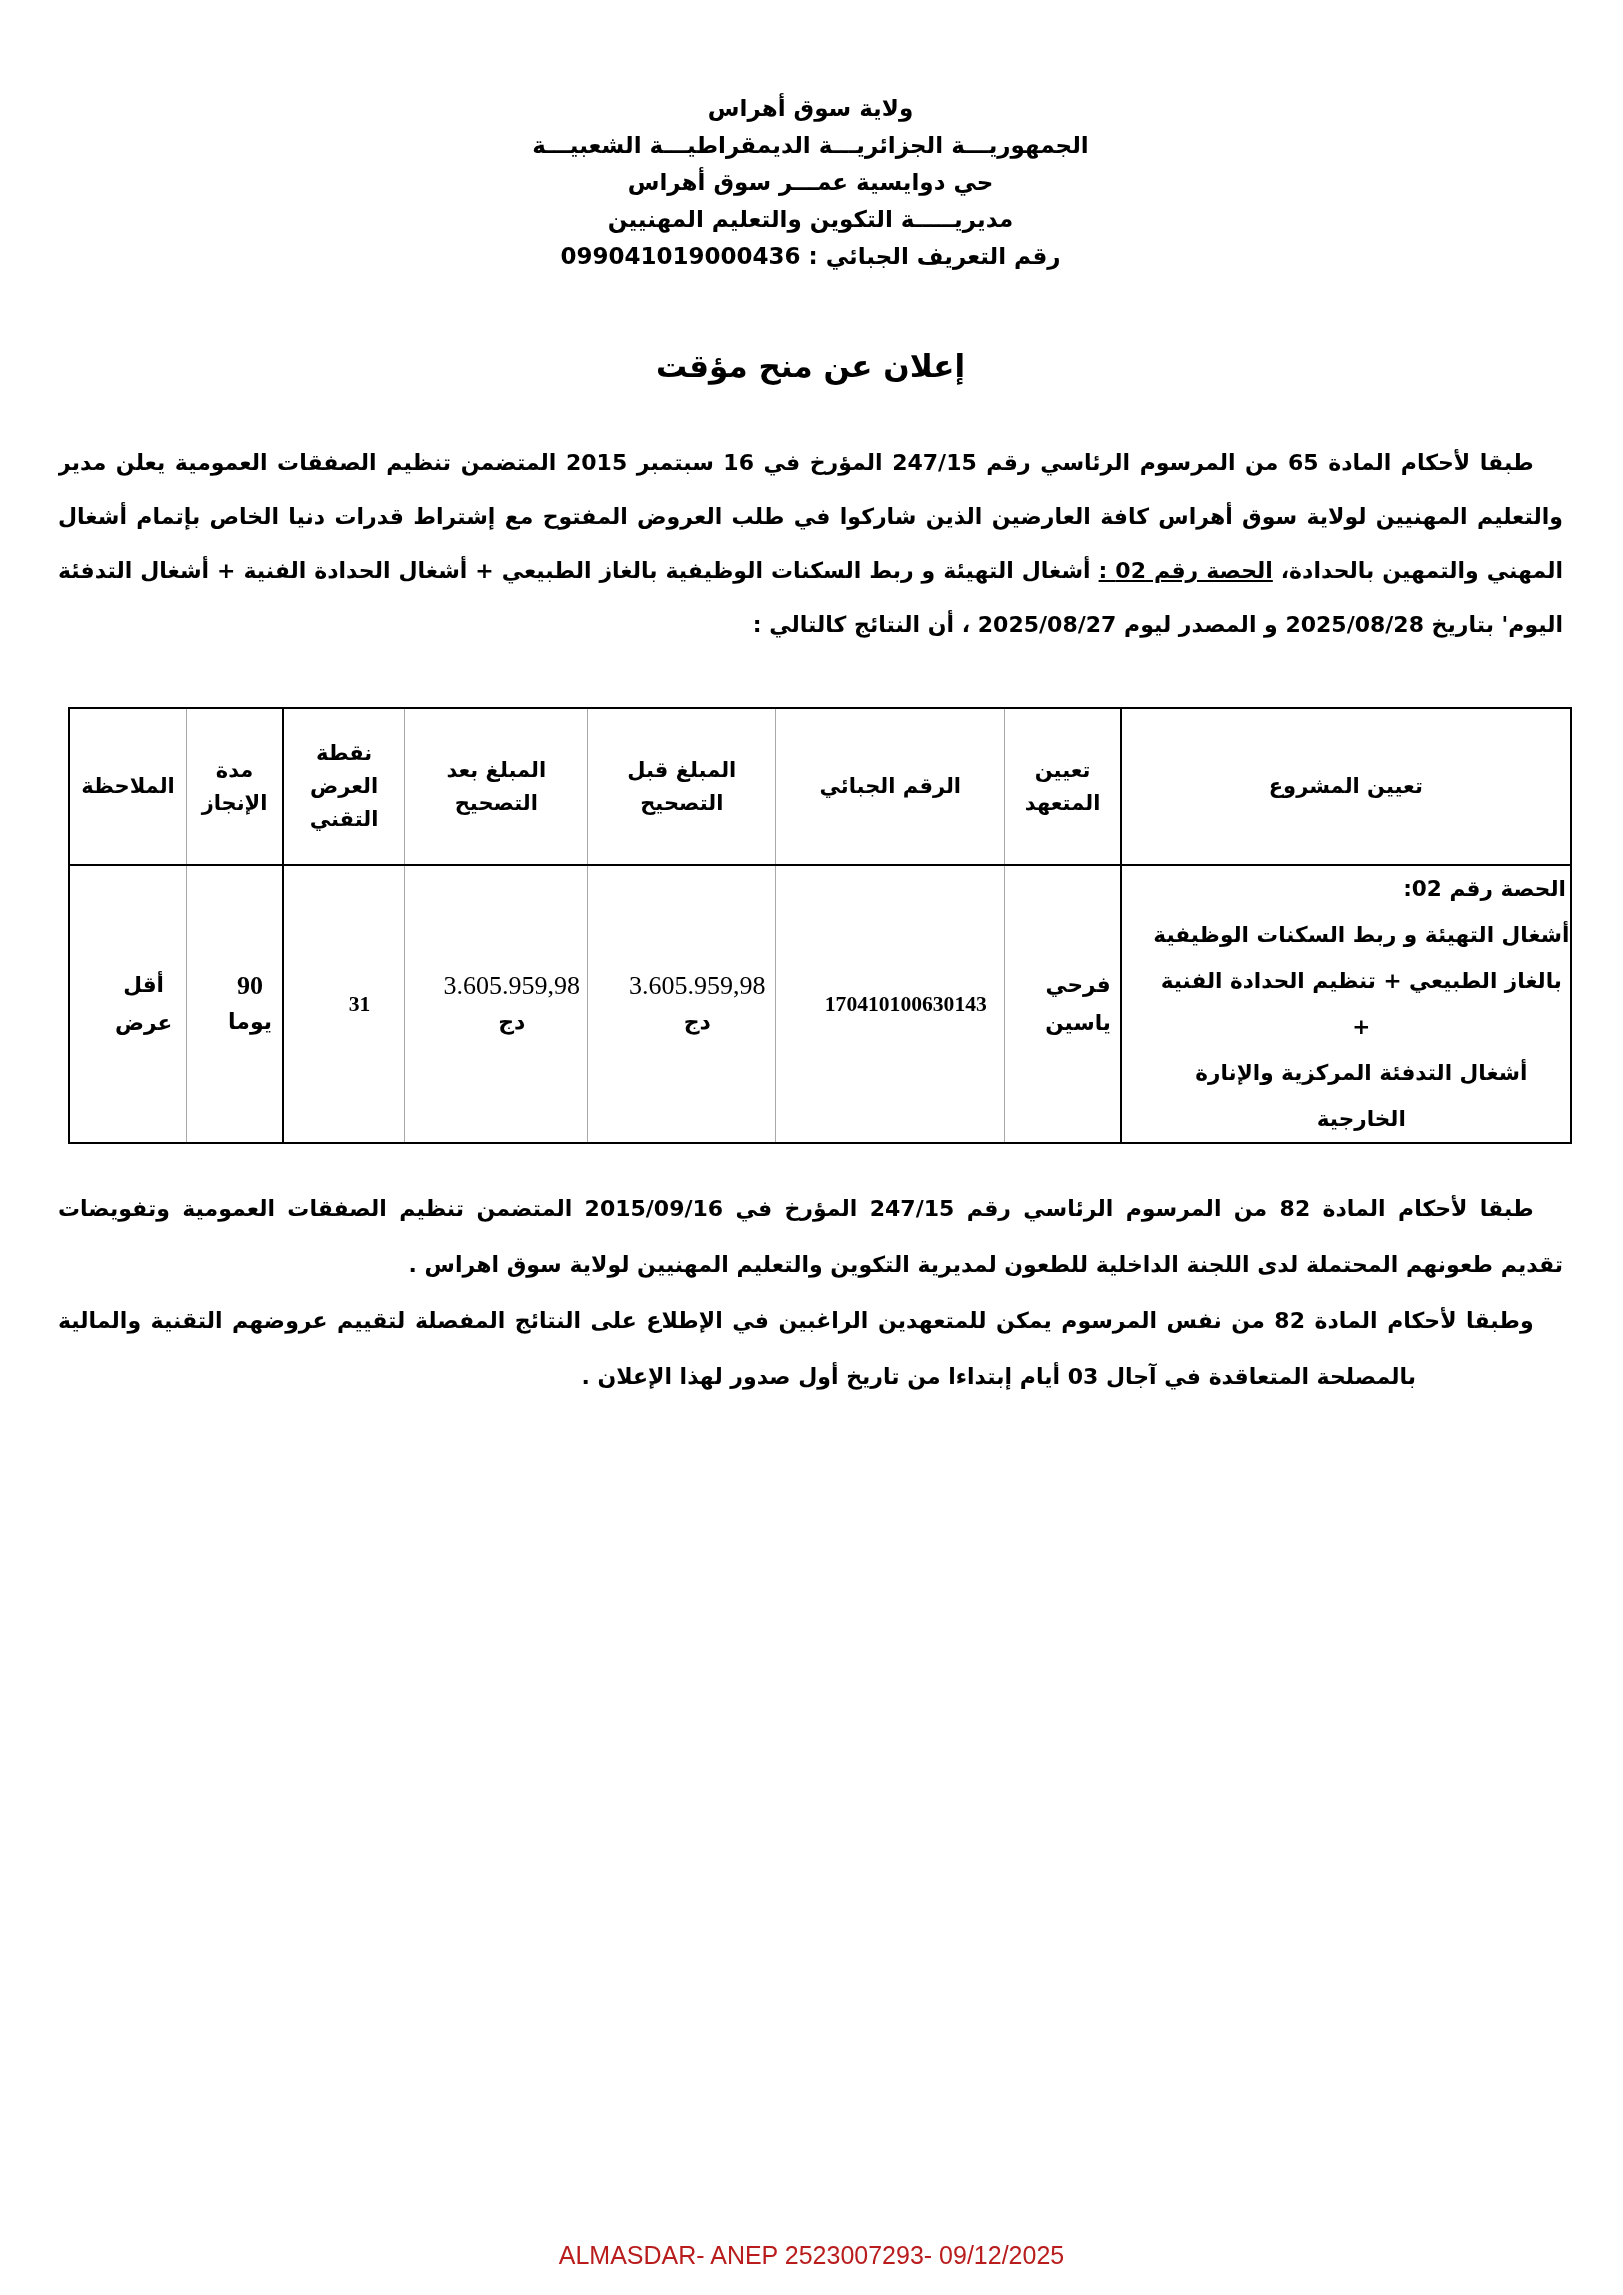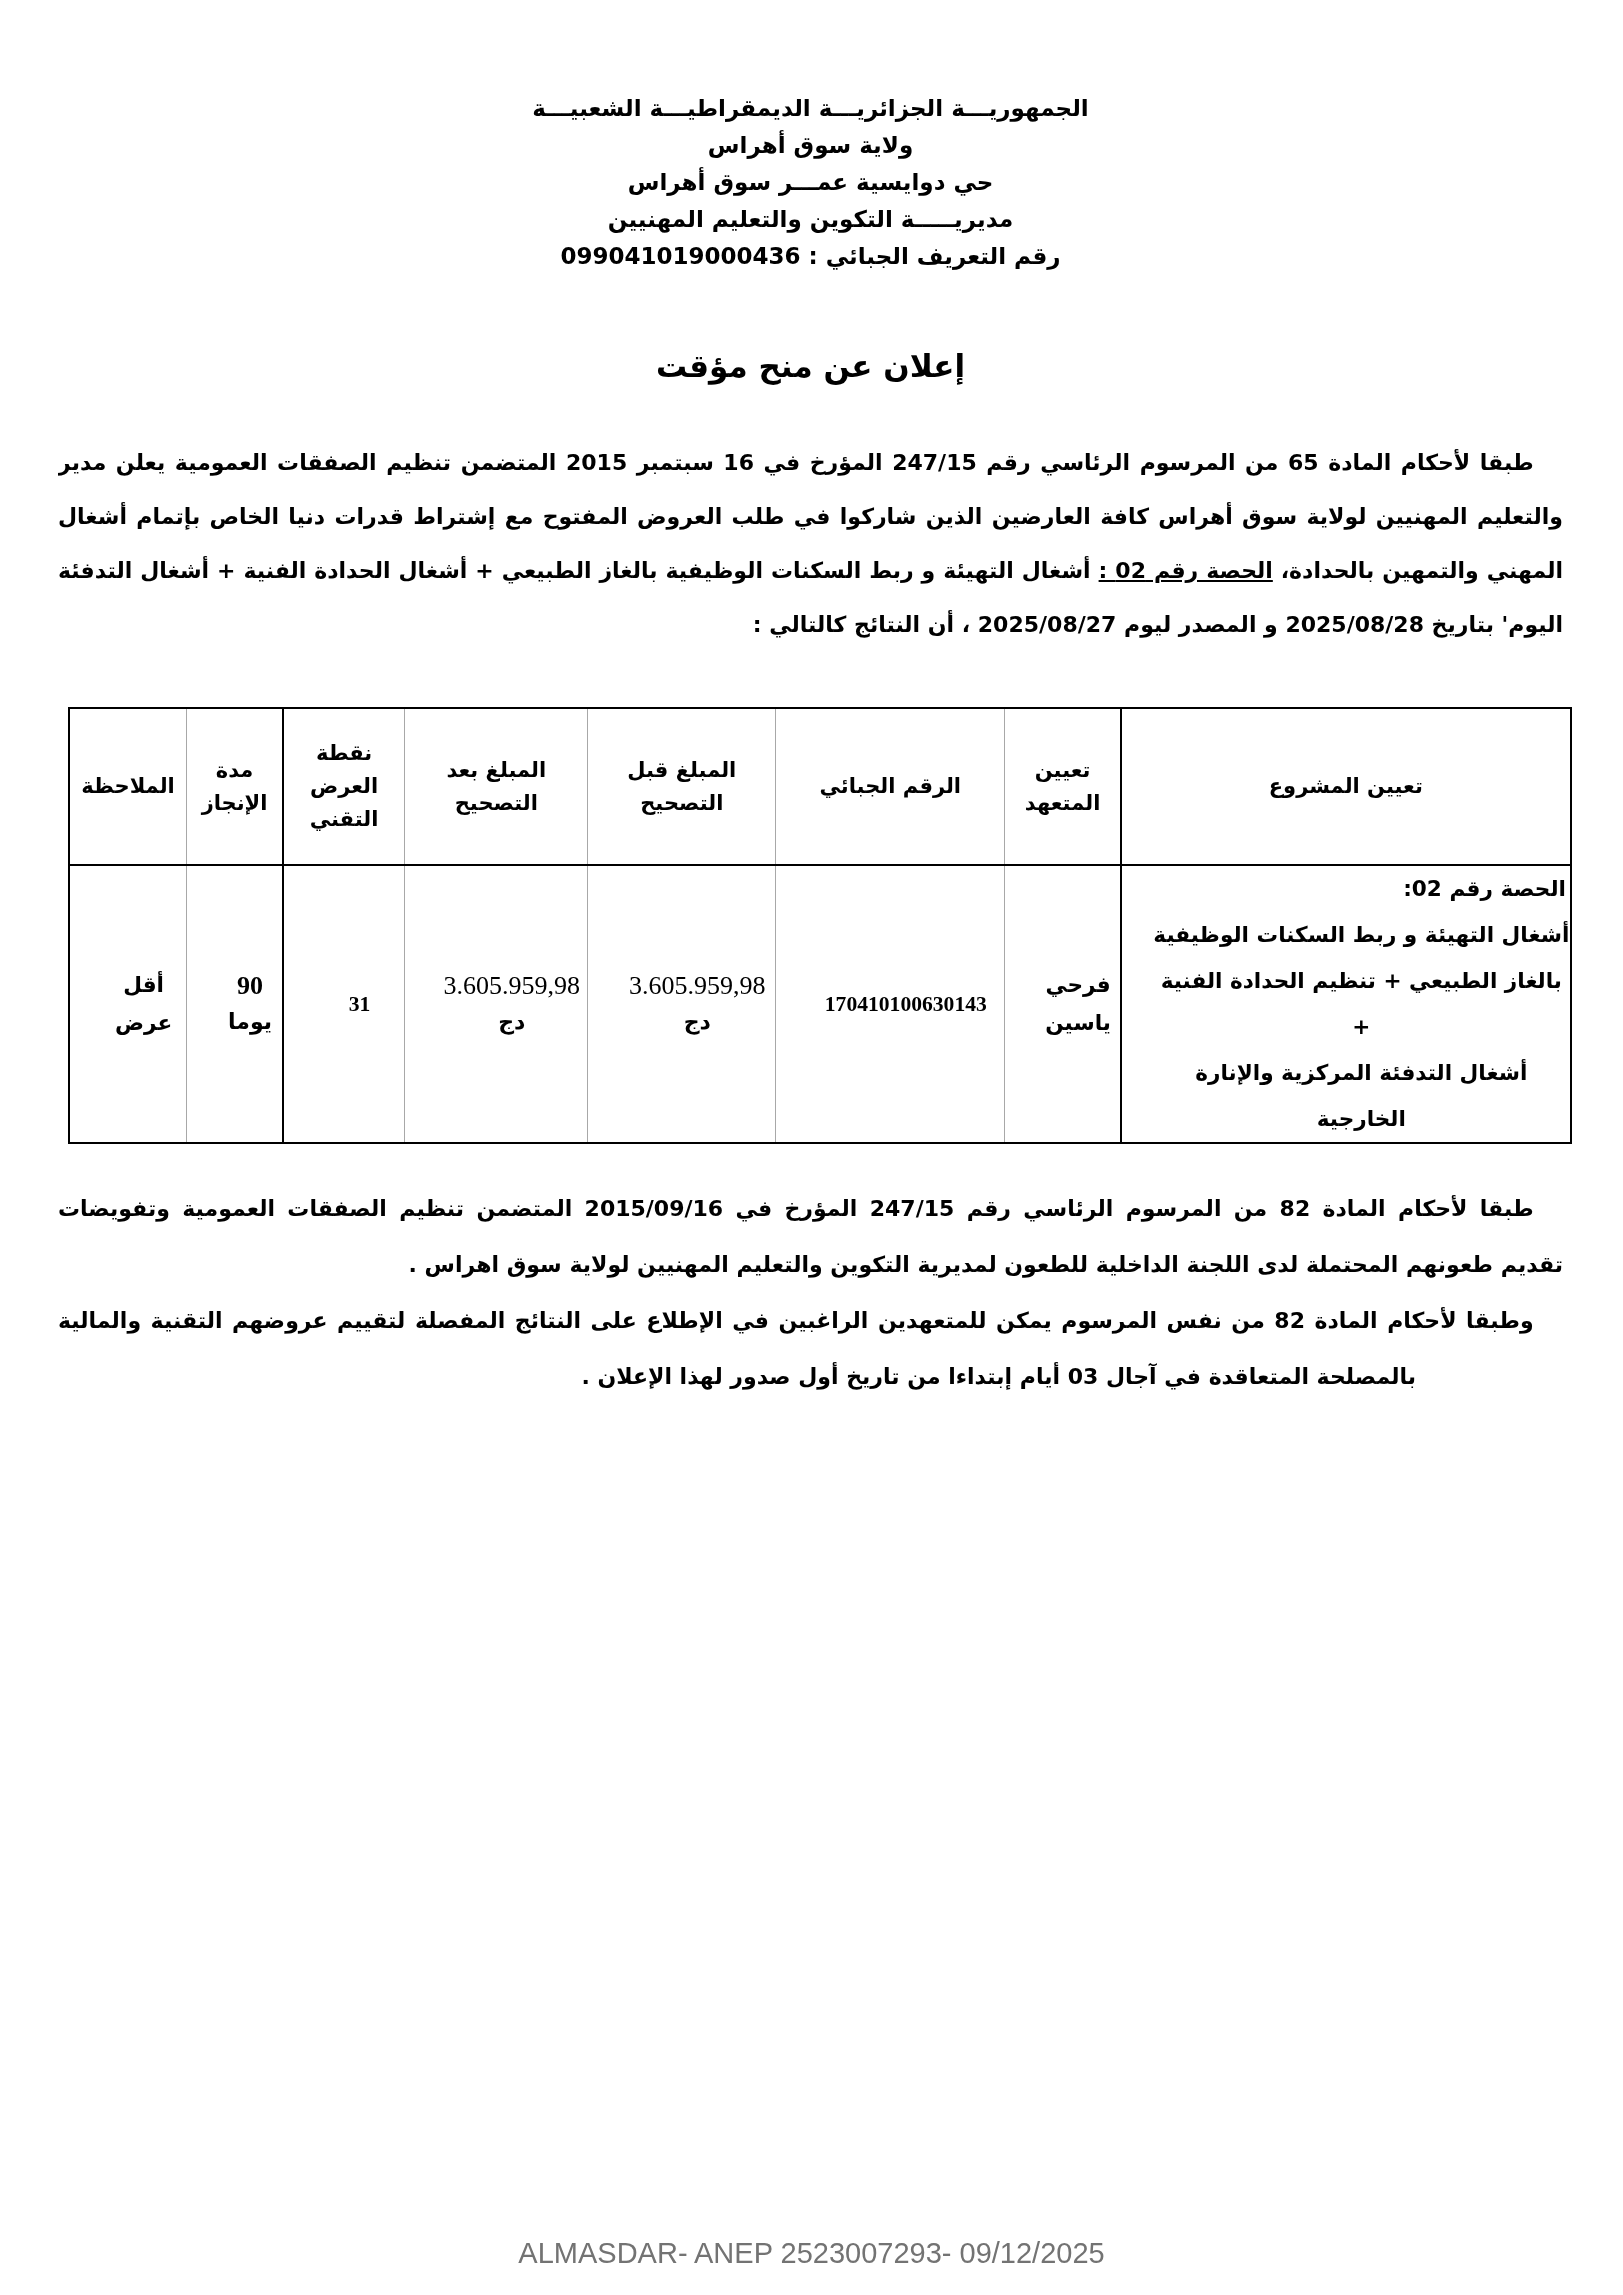--- a/index.html
+++ b/index.html
@@ -46,31 +46,31 @@
   .num-b{font-family:"Liberation Serif",serif;font-weight:bold;}
   .fiscal{font-size:27.5px;}
   .amount-line{font-size:26px;line-height:35px;}
   .currency-line{font-size:22px;line-height:38px;font-weight:bold;}
   .score{font-size:26px;}
   .dur-num{font-size:26px;line-height:35px;}
   .dur-unit{font-size:22px;line-height:37px;font-weight:bold;}
 
   
   .footer{position:absolute;left:0;right:0;bottom:25px;text-align:center;
-    font-family:"Liberation Sans",sans-serif;font-size:29px;color:#737373;}
+    font-family:"Liberation Sans",sans-serif;font-size:25px;color:#b91c1c;}
 </style>
 </head>
 <body>
 
 <div class="page">
   <div class="content">
 
     <div class="letterhead">
+      <div class="lh-line">ولاية سوق أهراس</div>
       <div class="lh-line">الجمهوريـــة الجزائريـــة الديمقراطيـــة الشعبيـــة</div>
-      <div class="lh-line">ولاية سوق أهراس</div>
       <div class="lh-line">حي دوايسية عمـــر سوق أهراس</div>
       <div class="lh-line">مديريـــــة التكوين والتعليم المهنيين</div>
       <div class="lh-line">رقم التعريف الجبائي : 099041019000436</div>
     </div>
 
     <div class="doc-title">إعلان عن منح مؤقت</div>
 
     <div class="para p1">
       <div class="pline just indent">طبقا لأحكام المادة 65 من المرسوم الرئاسي رقم 247/15 المؤرخ  في 16 سبتمبر 2015 المتضمن تنظيم الصفقات العمومية يعلن مدير التكوين</div>
       <div class="pline just">والتعليم المهنيين لولاية سوق أهراس كافة العارضين الذين شاركوا في طلب العروض المفتوح مع إشتراط قدرات دنيا الخاص بإتمام أشغال إنجاز مركز التكوين</div>

